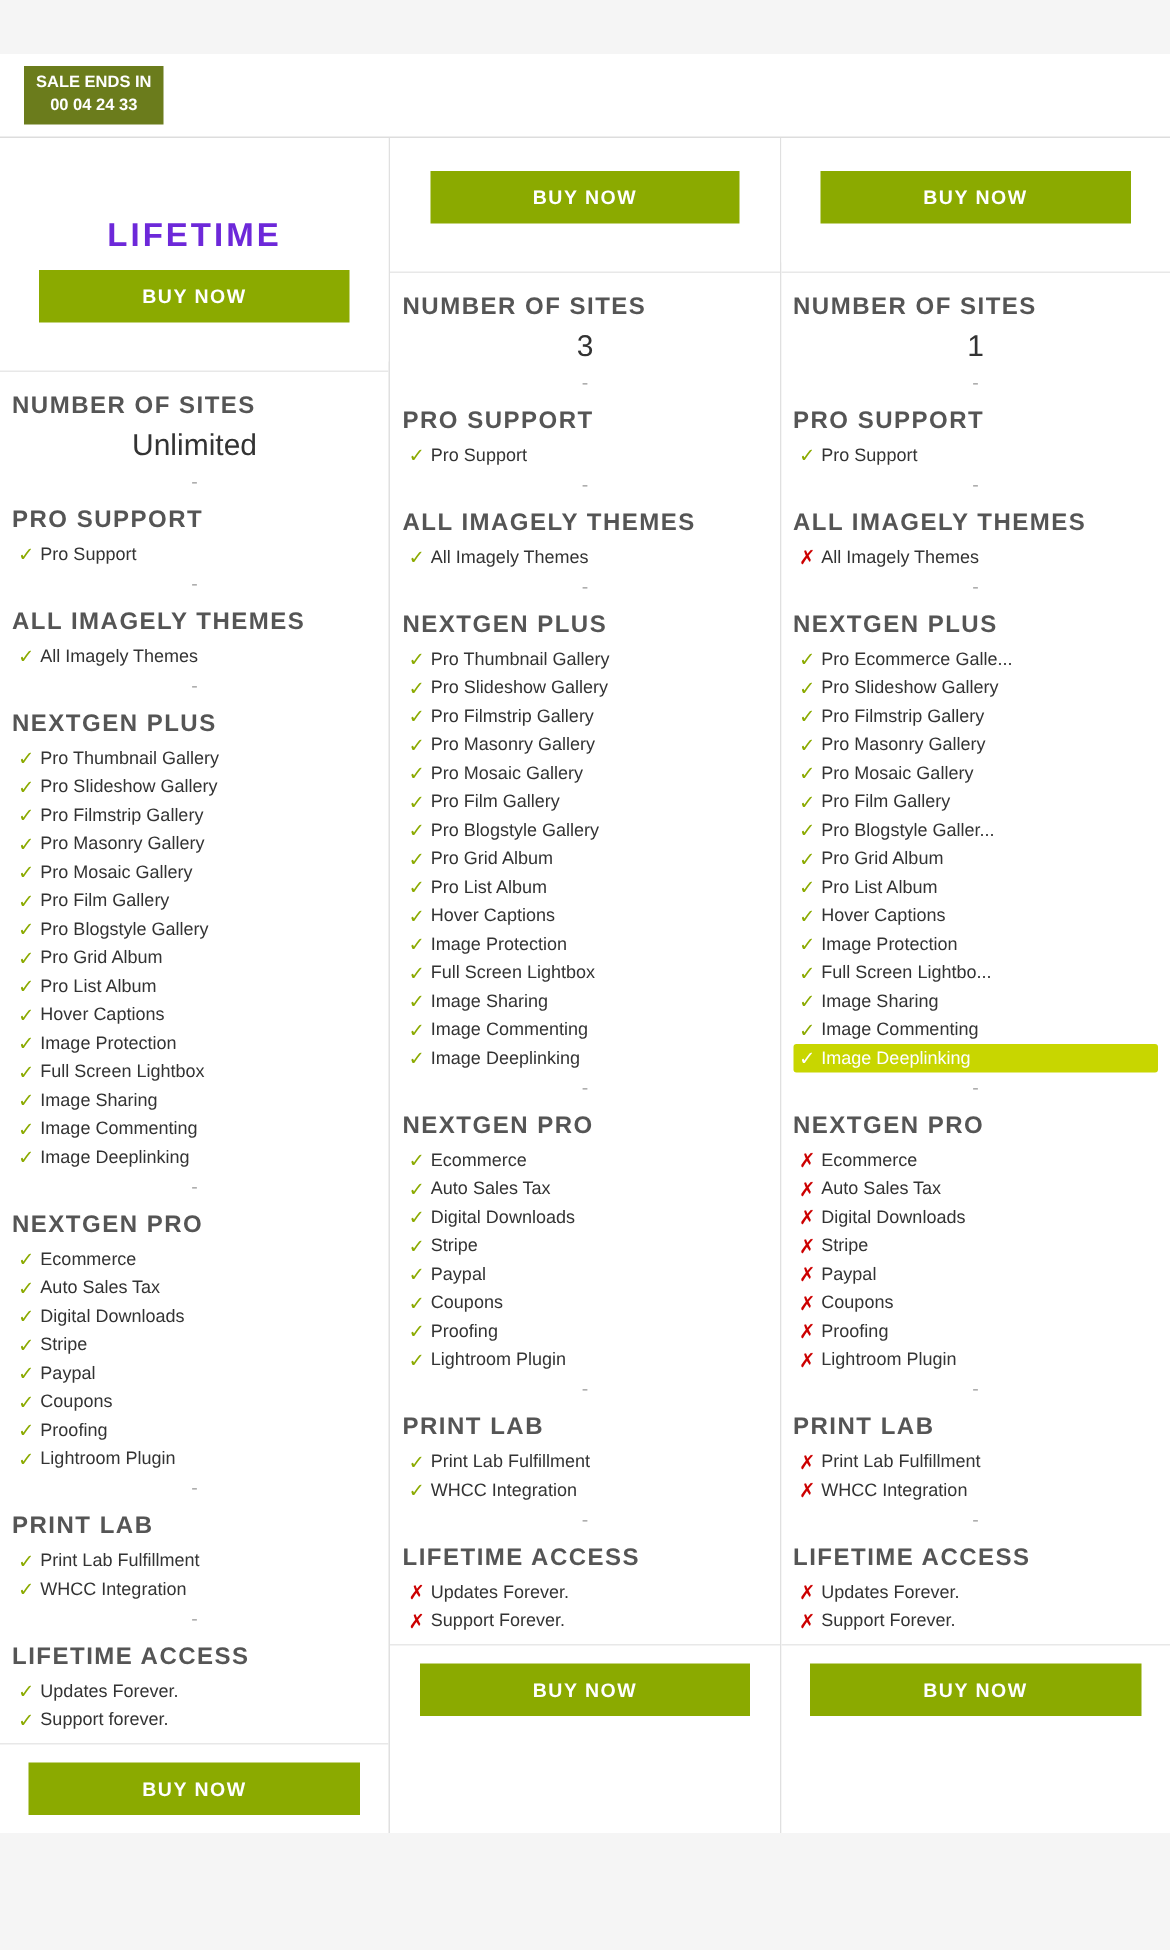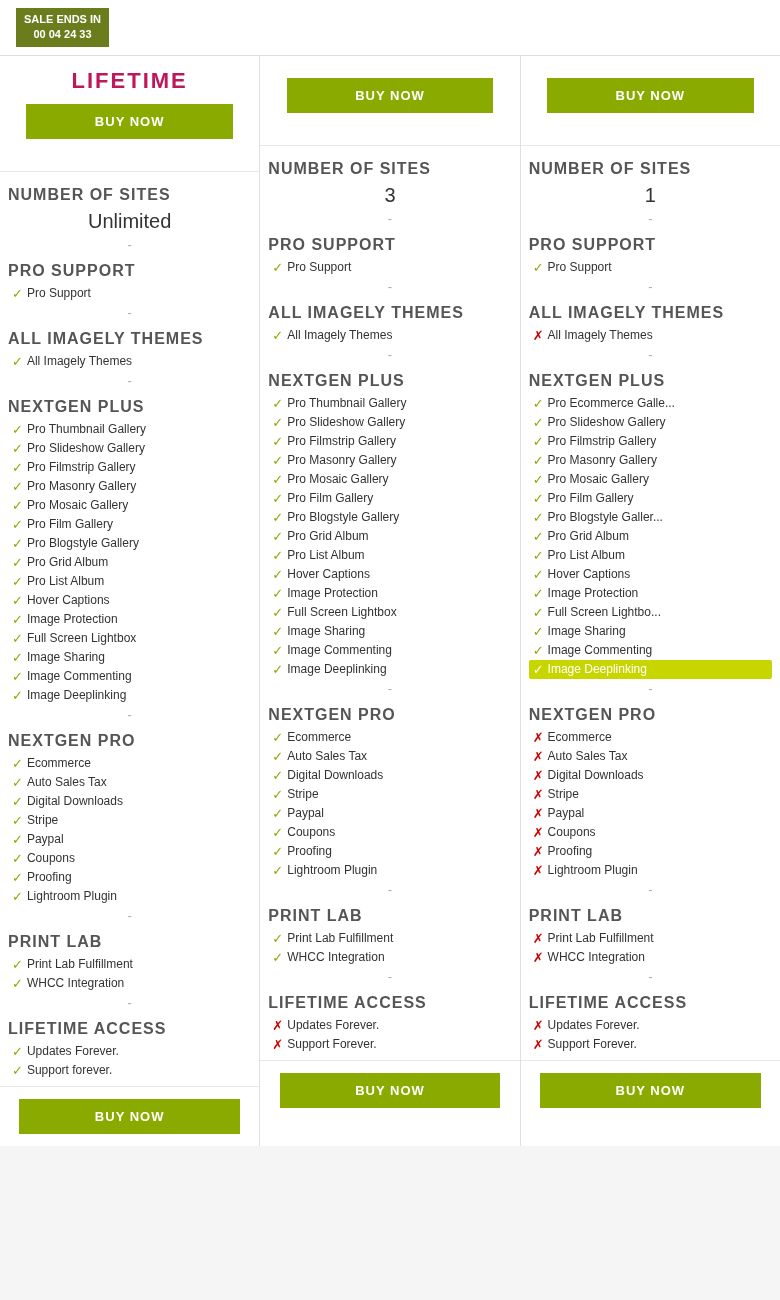--- a/index.html
+++ b/index.html
@@ -12,20 +12,21 @@
       color: #333;
     }
     .top-bar {
       background: #fff;
       border-bottom: 1px solid #ddd;
       display: flex;
       align-items: center;
       padding: 8px 16px;
       gap: 16px;
       position: relative;
+      margin-top: 36px;
     }
     .sale-badge {
       background: #6b7c1c;
       color: #fff;
       font-size: 11px;
       font-weight: bold;
       padding: 4px 8px;
       text-align: center;
       line-height: 1.4;
       min-width: 80px;
@@ -57,24 +58,25 @@
     }
     .plan-col:last-child { border-right: none; }
     .plan-header {
       text-align: center;
       padding: 12px 8px 16px;
       background: #fff;
     }
     .plan-name {
       font-size: 22px;
       font-weight: bold;
-      color: #be185d;
+      color: #6d28d9;
       letter-spacing: 2px;
       text-transform: uppercase;
       margin-bottom: 4px;
+      margin-top: 40px;
     }
     .plan-price {
       font-size: 42px;
       font-weight: bold;
       color: #333;
       line-height: 1;
     }
     .plan-price sup {
       font-size: 18px;
       vertical-align: super;

